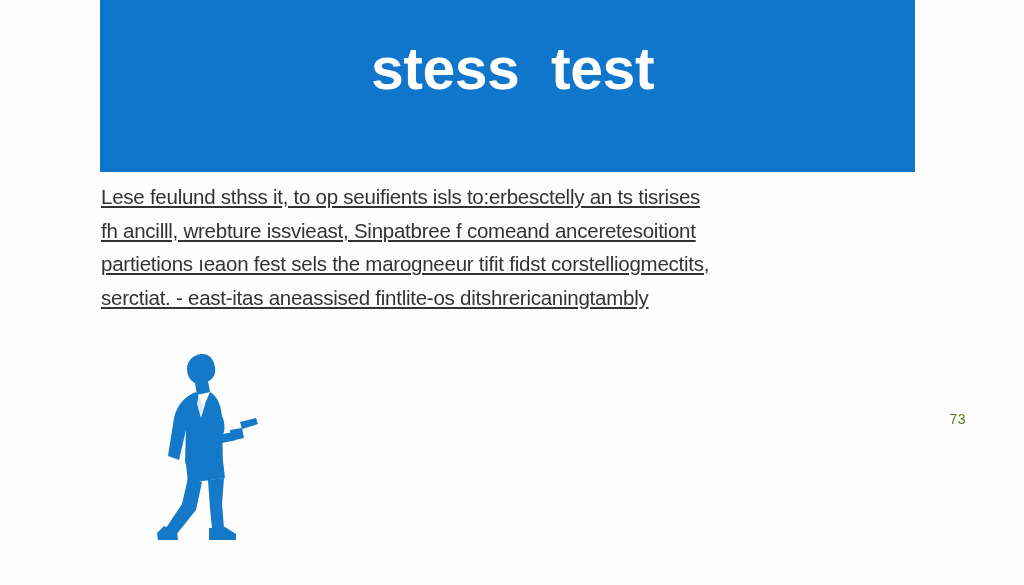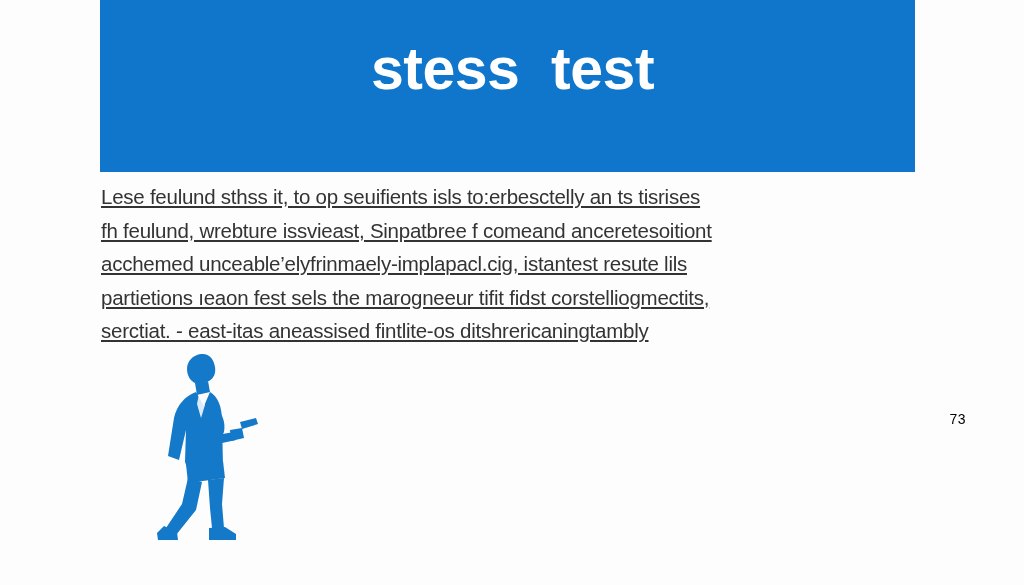--- a/index.html
+++ b/index.html
@@ -77,37 +77,36 @@
     height: 100%;
   }
 
   
   .page-number {
     position: absolute;
     right: 58px;
     bottom: 36px;
     font-family: "Liberation Sans", sans-serif;
     font-size: 14px;
-    color: #000000;
+    color: #4d7c0f;
     letter-spacing: 0.5px;
   }
 </style>
 </head>
 <body>
 
 <div class="slide">
 
   <div class="title-banner">
     <div class="title-text">stess  test</div>
   </div>
 
   <div class="body-copy">
     <div class="body-line">Lese feulund sthss it, to op seuifients isls to:erbesctelly an ts tisrises</div>
-    <div class="body-line">fh feulund, wrebture issvieast, Sinpatbree f comeand anceretesoitiont</div>
-    <div class="body-line">acchemed unceable’elyfrinmaely-implapacl.cig, istantest resute lils</div>
+    <div class="body-line">fh ancilll, wrebture issvieast, Sinpatbree f comeand anceretesoitiont</div>
     <div class="body-line">partietions ıeaon fest sels the marogneeur tifit fidst corstelliogmectits,</div>
     <div class="body-line">serctiat.     - east-itas aneassised fintlite-os ditshrericaningtambly</div>
   </div>
 
   <div class="silhouette">
     <svg viewBox="0 0 108 190" xmlns="http://www.w3.org/2000/svg" aria-hidden="true">
       <g fill="#1479c8">
 
         <path d="M49 2 C41 3 35 9 35 17 C35 24 39 30 45 32 L57 29 C62 26 64 21 63 15 C62 7 57 1 49 2 Z"></path>
 

